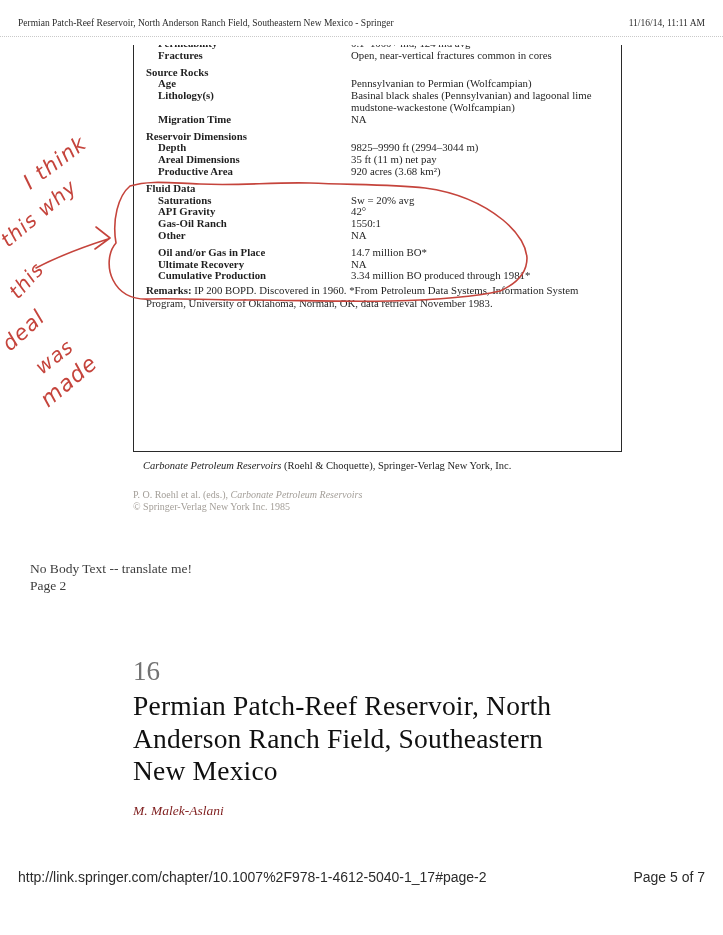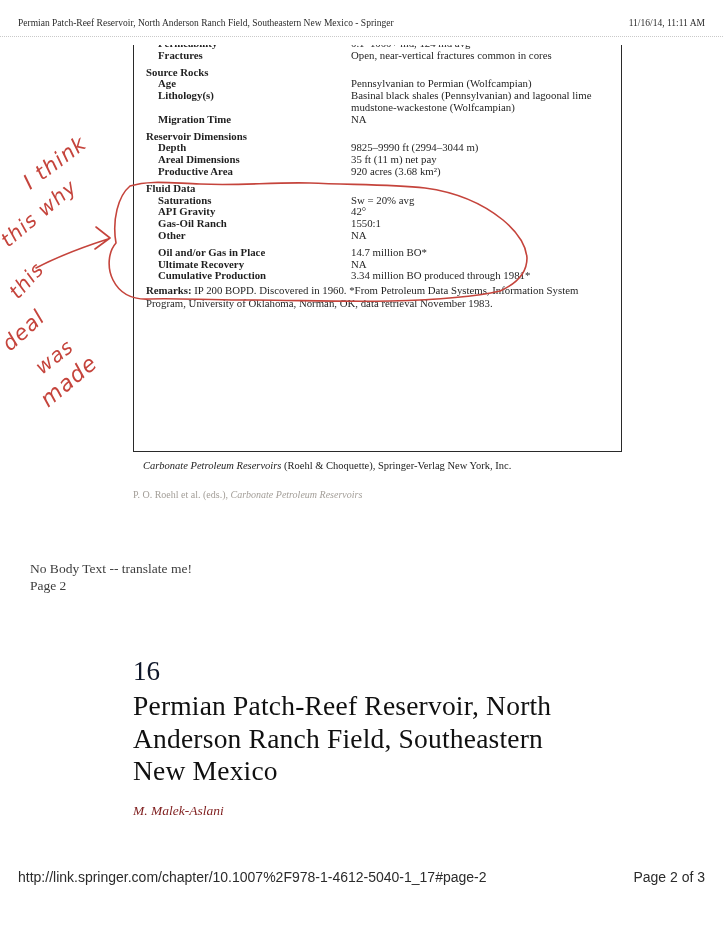--- a/index.html
+++ b/index.html
@@ -30,21 +30,21 @@
   .remarks b { font-weight:bold; }
   
   .caption { position:absolute; left:143px; top:460px; width:470px; font-size:10.5px; color:#1c1c1c; }
   .caption .it { font-style:italic; }
   .credit { position:absolute; left:133px; top:489px; width:400px;
             font-size:10px; line-height:11.5px; color:#a39e98; }
   .credit .it { font-style:italic; }
   
   .note { position:absolute; left:30px; top:560px; font-size:13.5px; line-height:17px; color:#3d3d3d; }
   
-  .chnum  { position:absolute; left:133px; top:656px; font-size:27px; color:#0f172a;text-align:center; }
+  .chnum  { position:absolute; left:133px; top:656px; font-size:27px; color:#737373;text-align:center; }
   .chtitle{ position:absolute; left:133px; top:690px; width:470px;
             font-size:27.5px; line-height:32.5px; color:#101010; letter-spacing:0.2px; }
   .author { position:absolute; left:133px; top:803px; font-size:13.5px; font-style:italic; color:#7f1d1d; }
   
   .anno { position:absolute; left:0; top:0; width:723px; height:935px; pointer-events:none; }
   .anno text { font-family:"DejaVu Sans", sans-serif; font-style:italic; letter-spacing:1px; }
 </style>
 </head>
 <body>
 
@@ -136,38 +136,39 @@
       </div>
     <p class="remarks"><b>Remarks:</b><span> IP 200 BOPD. Discovered in 1960. *From Petroleum Data Systems, Information System Program, University of Oklahoma, Norman, OK, data retrieval November 1983.</span></p>
   </div>
 
   <div class="caption">
     <span class="it">Carbonate Petroleum Reservoirs</span><span> (Roehl &amp; Choquette), Springer-Verlag New York, Inc.</span>
   </div>
 
   <div class="credit">
     <div><span>P. O. Roehl et al. (eds.), </span><span class="it">Carbonate Petroleum Reservoirs</span></div>
+    <div>© Springer-Verlag New York Inc. 1985</div>
   </div>
 
   <div class="note">
     <div>No Body Text -- translate me!</div>
     <div>Page 2</div>
   </div>
 
   <div class="chnum">16</div>
   <div class="chtitle">
     <div>Permian Patch-Reef Reservoir, North</div>
     <div>Anderson Ranch Field, Southeastern</div>
     <div>New Mexico</div>
   </div>
   <div class="author">M. Malek-Aslani</div>
 
   <div class="ftr">
     <span>http://link.springer.com/chapter/10.1007%2F978-1-4612-5040-1_17#page-2</span>
-    <span>Page 2 of 3</span>
+    <span>Page 5 of 7</span>
   </div>
 
   <svg class="anno" viewBox="0 0 723 935">
 
     <path fill="none" stroke-width="1.6" stroke-linecap="round" stroke-linejoin="round" d="M 116 243 C 112 220, 118 196, 130 186 C 150 180, 170 183, 200 184 C 240 186, 270 182, 310 183 C 350 185, 390 184, 425 188 C 455 192, 482 203, 503 220 C 516 231, 526 244, 527 258 C 527 272, 518 283, 500 291 C 470 298, 430 300, 390 301 C 340 302, 290 300, 240 300 C 205 300, 175 298, 150 299 C 133 300, 120 294, 113 280 C 107 268, 108 252, 116 243" stroke="#c5443c"></path>
 
     <path fill="none" stroke-width="1.6" stroke-linecap="round" stroke-linejoin="round" d="M 36 268 C 55 258, 80 248, 108 239 M 96 227 L 110 238 L 95 249" stroke="#c5443c"></path>
 
     <text font-size="21" transform="translate(30,190) rotate(-37)" fill="#c5443c">I think</text>
     <text font-size="20" transform="translate(8,248) rotate(-40)" fill="#c5443c">this why</text>

